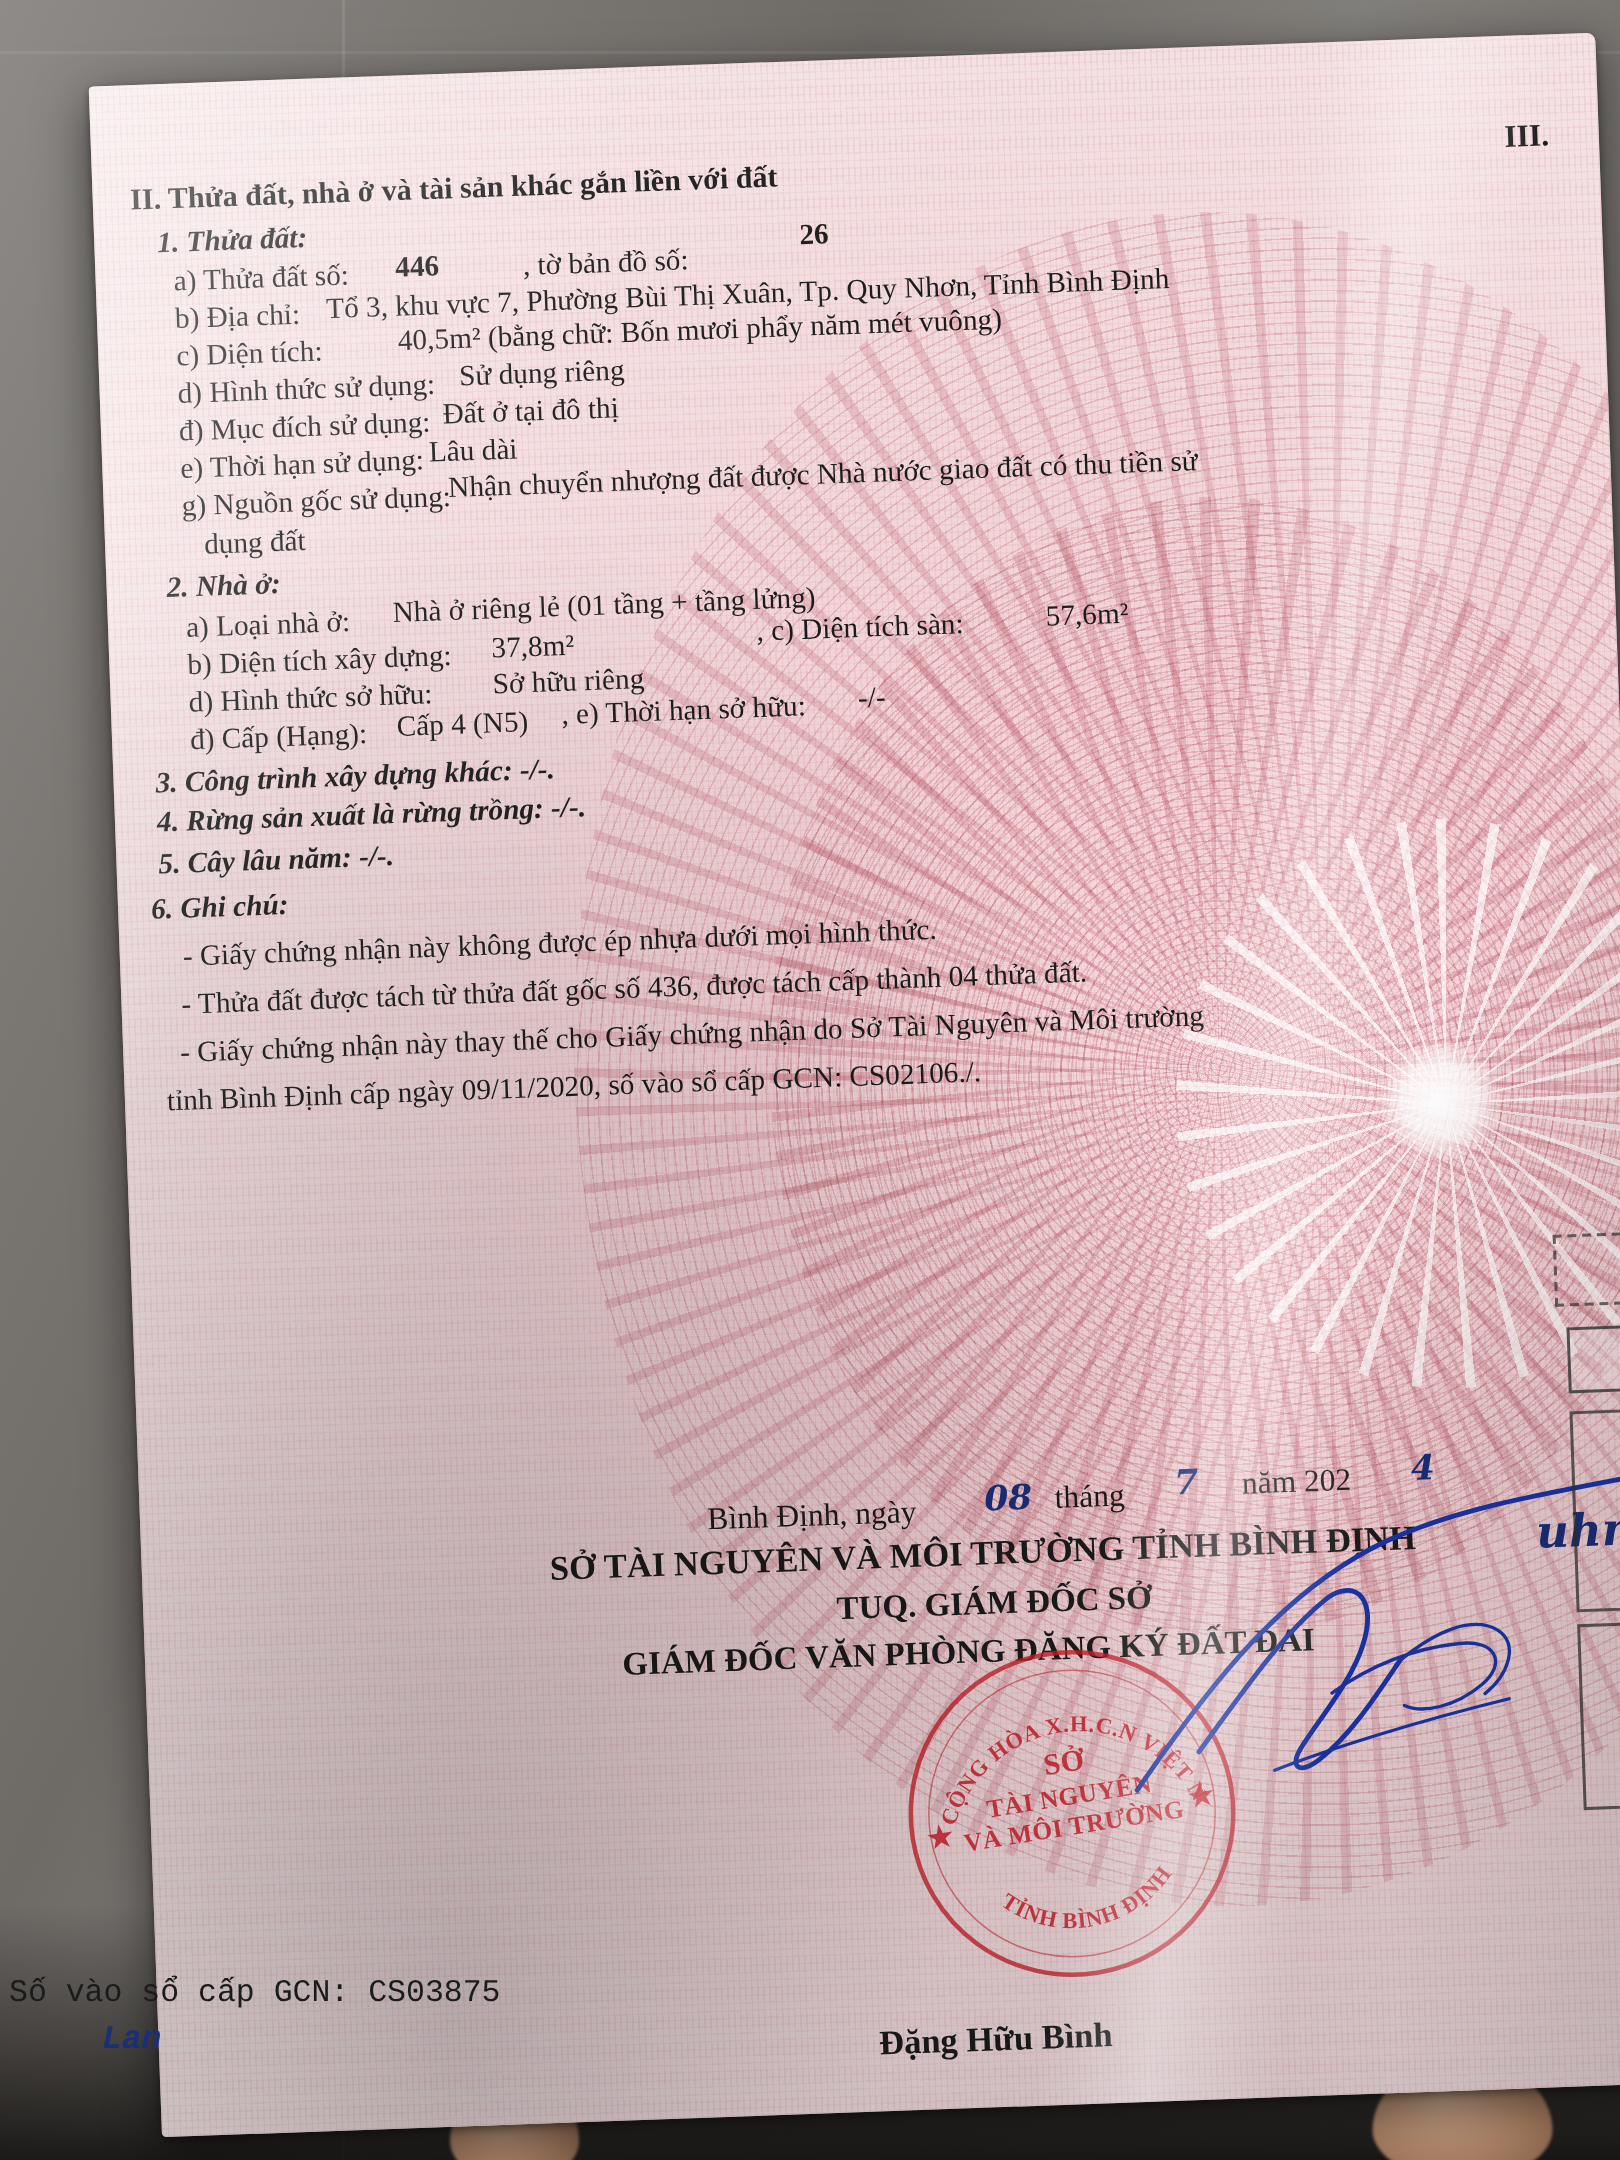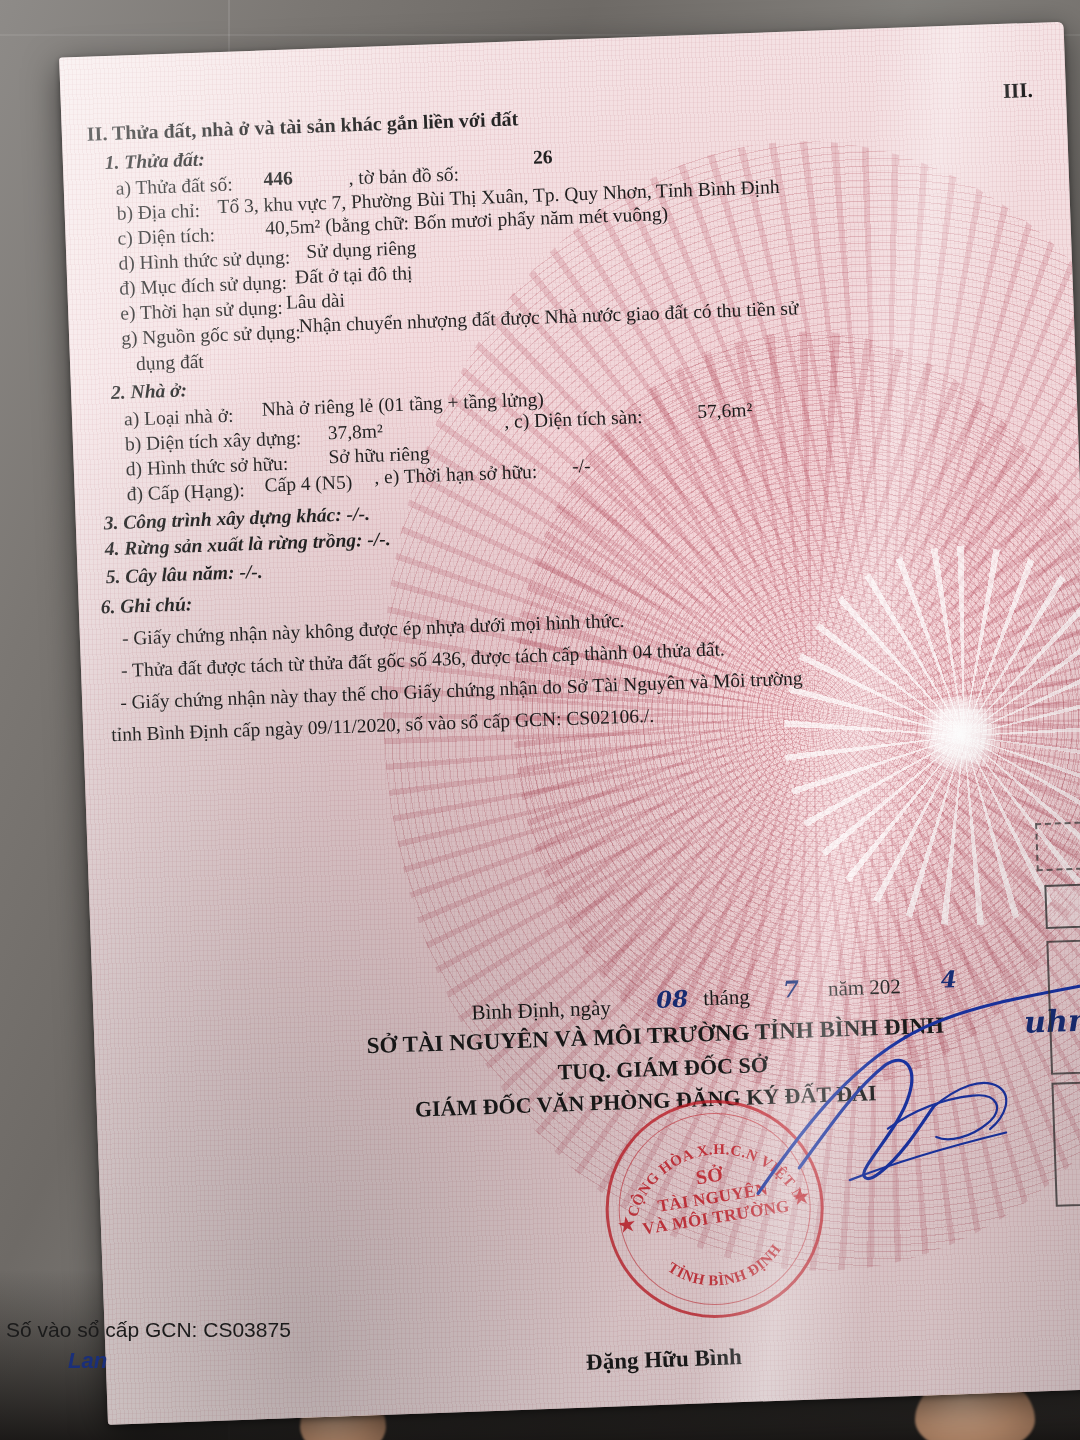--- a/index.html
+++ b/index.html
@@ -153,21 +153,21 @@
     position:absolute;left:948px;top:800px;width:120px;height:44px;
     border:2px dashed rgba(60,60,60,.75);
   }
   .rectA{position:absolute;left:955px;top:862px;width:115px;height:40px;border:2px solid rgba(50,50,50,.8);background:rgba(255,255,255,.25);}
   .rectB{position:absolute;left:955px;top:918px;width:115px;height:130px;border:2px solid rgba(50,50,50,.75);}
   .rectC{position:absolute;left:955px;top:1060px;width:115px;height:120px;border:2px solid rgba(50,50,50,.75);}
 
   
   .bottomleft{
     position:absolute;left:6px;top:1318px;font-size:21px;color:#1b1b1b;
-    font-family:Liberation Sans, sans-serif;
+    font-family:Liberation Mono, monospace;
   }
   .bottomleft .hs{
     display:inline-block;margin-left:62px;margin-top:6px;
     color:#1a2f7a;font-style:italic;font-weight:bold;font-size:22px;
   }
 </style>
 </head>
 <body>
 
 <div id="stage">

